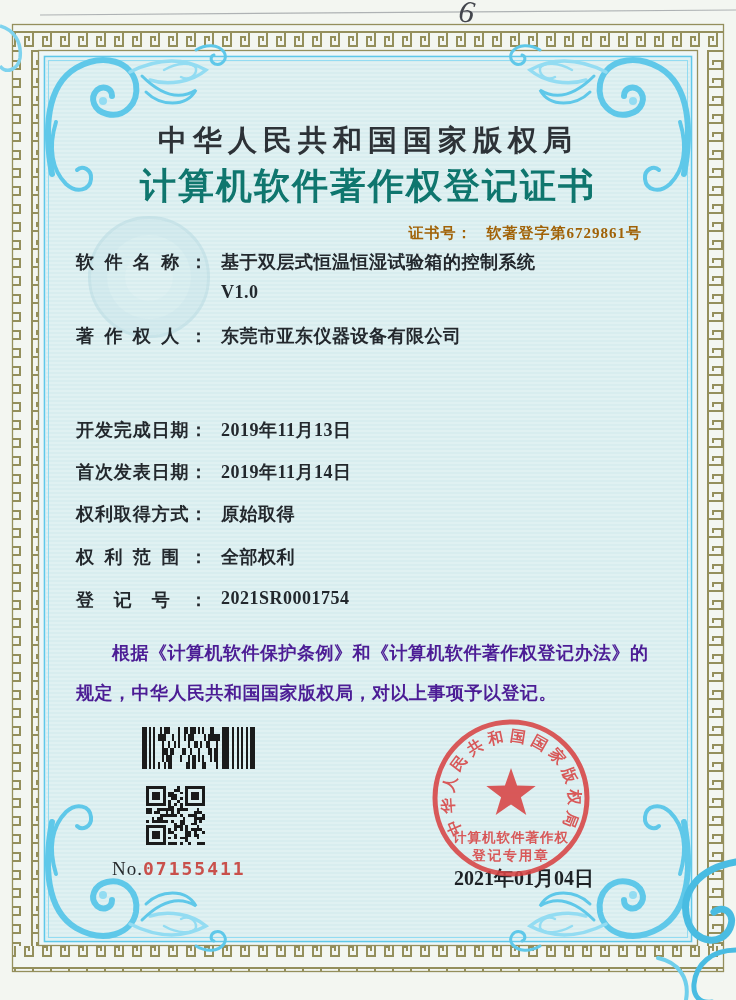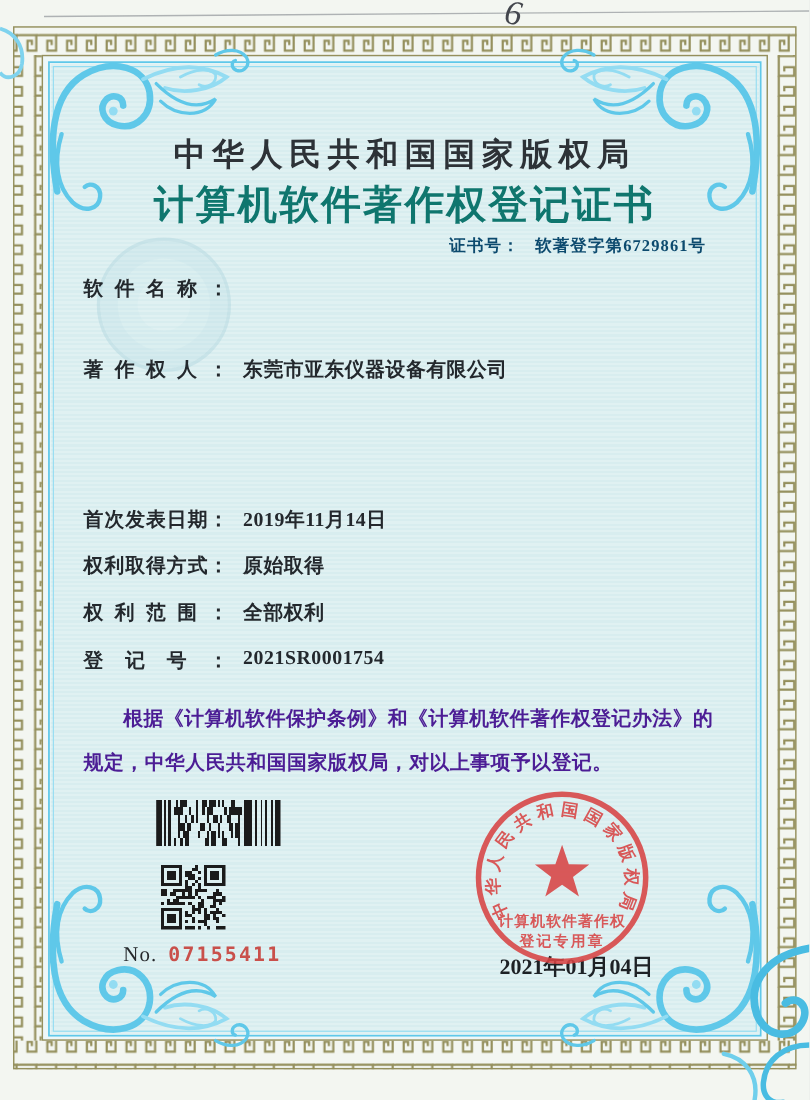--- a/index.html
+++ b/index.html
@@ -24,34 +24,34 @@
   
   .frame-svg{position:absolute;left:0;top:0;z-index:2;pointer-events:none;}
   .st-gold{stroke:var(--gold,#948f5c);}
   .st-blue{stroke:var(--orn-blue,#5fc8e9);}
   .st-blue2{stroke:var(--orn-blue-light,#8ddaf1);}
   .fl-blue2{fill:var(--orn-blue-light,#8ddaf1);}
   
   .txt{position:absolute;z-index:3;}
   .authority{left:0;right:0;top:121px;text-align:center;font-size:29px;font-weight:bold;letter-spacing:6px;color:#2d3237;}
   .cert-title{left:0;right:0;top:162px;text-align:center;font-size:36px;font-weight:bold;letter-spacing:2px;color:#0f766e;}
-  .cert-no{top:214px;right:94px;font-size:15px;font-weight:bold;letter-spacing:1px;color:#0c4a6e;}
+  .cert-no{top:224px;right:94px;font-size:15px;font-weight:bold;letter-spacing:1px;color:#a16207;}
   .cert-no .cv{margin-left:14px;}
   .row{left:76px;font-size:18px;font-weight:bold;letter-spacing:.5px;color:#23282d;white-space:nowrap;}
   .row .lbl{display:inline-block;width:132px;margin-right:13px;text-align:justify;text-align-last:justify;vertical-align:top;}
   .row .valblock{display:inline-block;vertical-align:top;}
   .row .v2{margin-top:8px;}
   .statement{left:76px;width:592px;top:633px;font-size:18px;font-weight:bold;line-height:40px;letter-spacing:.5px;color:#4c1d95;}
   .statement .l1{text-indent:2em;}
   .barcode{left:142px;top:727px;width:113px;height:42px;}
   .qr{left:146px;top:786px;width:59px;height:59px;}
   .no-line{left:112px;top:858px;font-size:19px;color:#26292c;letter-spacing:1px;}
   .no-line .num{
     font-family:"DejaVu Sans Mono","Liberation Mono",monospace;
-    color:var(--no-red,#c9504b);font-size:18px;font-weight:bold;letter-spacing:2px;margin-left:10px;
+    color:var(--no-red,#c9504b);font-size:18px;font-weight:bold;letter-spacing:2px;
   }
   .issue-date{left:428px;top:865px;width:166px;text-align:right;font-size:20px;font-weight:bold;color:#1d2125;z-index:3;}
   .hand6{left:459px;top:-6px;font-size:31px;font-style:italic;color:#43464d;transform:rotate(9deg);z-index:4;}
   
   .seal{position:absolute;left:424px;top:711px;width:174px;height:174px;z-index:5;opacity:.88;}
   .seal-stroke{stroke:var(--seal-red,#d84444);fill:none;}
   .seal-fill{fill:var(--seal-red,#d84444);}
   .seal-text{fill:var(--seal-red,#d84444);font-weight:bold;font-family:"Liberation Serif","DejaVu Serif",serif;}
 </style>
 </head>
@@ -121,24 +121,27 @@
 
   <div class="txt hand6">6</div>
 
   <div class="txt authority">中华人民共和国国家版权局</div>
   <div class="txt cert-title">计算机软件著作权登记证书</div>
   <div class="txt cert-no">
     <span>证书号：</span><span class="cv">软著登字第6729861号</span>
   </div>
 
   <div class="txt row" style="top:250px">
-    <span class="lbl">软件名称：</span>
+    <span class="lbl">软件名称：</span><span class="valblock"><div>基于双层式恒温恒湿试验箱的控制系统</div><div class="v2">V1.0</div></span>
   </div>
   <div class="txt row" style="top:324px">
     <span class="lbl">著作权人：</span><span class="valblock">东莞市亚东仪器设备有限公司</span>
+  </div>
+  <div class="txt row" style="top:418px">
+    <span class="lbl">开发完成日期：</span><span class="valblock">2019年11月13日</span>
   </div>
   <div class="txt row" style="top:460px">
     <span class="lbl">首次发表日期：</span><span class="valblock">2019年11月14日</span>
   </div>
   <div class="txt row" style="top:545px">
     <span class="lbl">权利范围：</span><span class="valblock">全部权利</span>
   </div>
   <div class="txt row" style="top:502px">
     <span class="lbl">权利取得方式：</span><span class="valblock">原始取得</span>
   </div>

